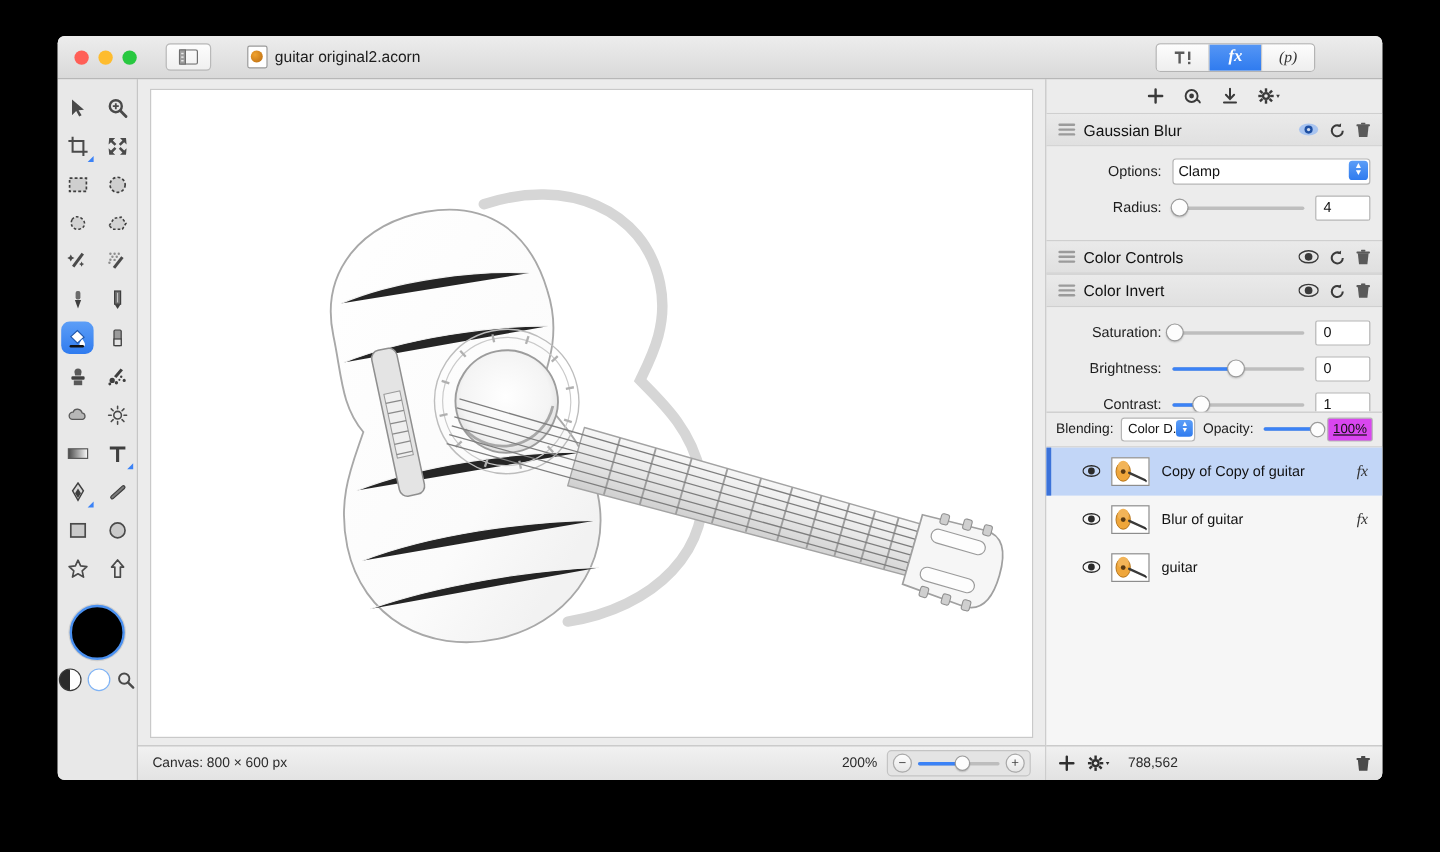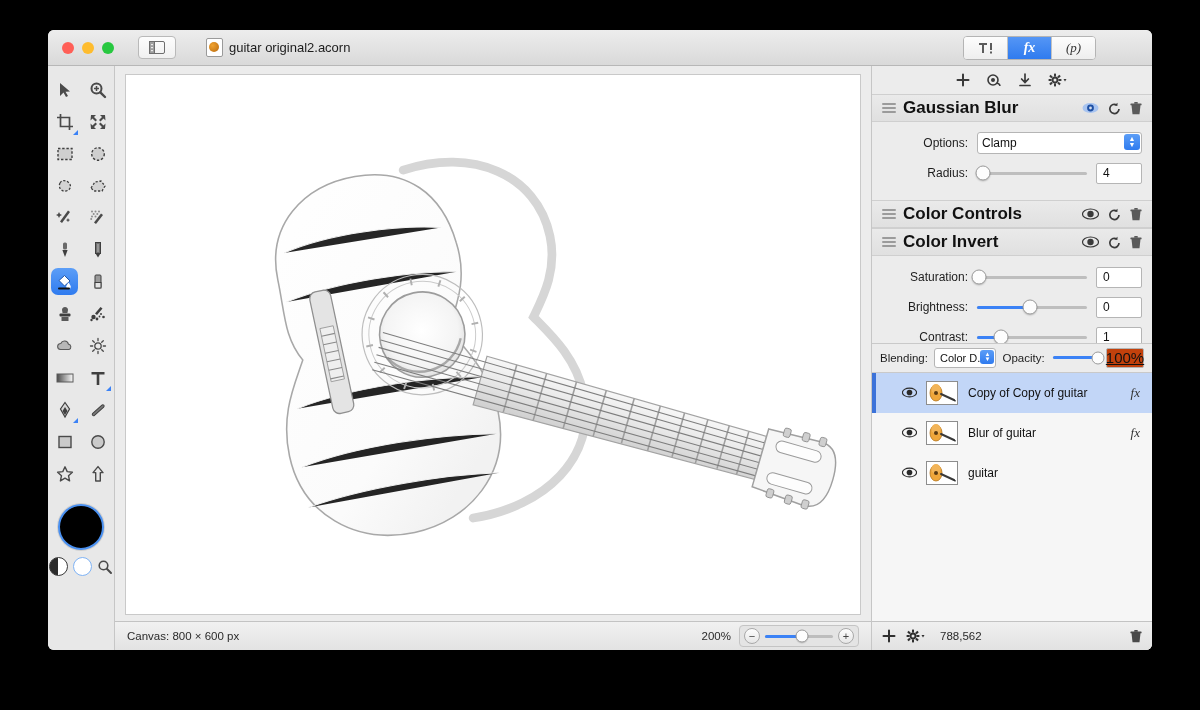--- a/index.html
+++ b/index.html
@@ -220,21 +220,21 @@
   .fx-header {
     height: 26px;
     display: flex; align-items: center;
     padding: 0 10px;
     background: linear-gradient(to bottom,#eaeaea,#e0e0e0);
     border-top: 1px solid #cfcfcf;
     border-bottom: 1px solid #cfcfcf;
   }
   .grip { width: 14px; height: 10px; margin-right: 7px; flex: none; }
   .grip i { display:block; height:1.5px; background:#9b9b9b; margin-bottom:2.5px; border-radius:1px; }
-  .fx-title { font-size: 17px; font-weight: bold; color: #111; flex: 1; }
+  .fx-title { font-size: 13px; font-weight: normal; color: #111; flex: 1; }
   .fx-icons { display: flex; align-items: center; gap: 9px; }
 
   .fx-body { padding: 8px 10px 10px 10px; background: #ececec; }
   .row { display: flex; align-items: center; height: 26px; margin-bottom: 4px; }
   .row .lbl {
     width: 86px; text-align: right; padding-right: 9px;
     font-size: 12px; color: #1d1d1d; flex: none;
   }
   .popup {
     flex: 1;
@@ -312,22 +312,22 @@
   }
   .op-fill { position:absolute; left:0; top:0; height:100%; width:100%;
        background:#3b82f6; border-radius:2px; }
   .op-thumb {
     position:absolute; left:100%; top:50%; transform:translate(-50%,-50%);
     width:11px; height:11px; border-radius:50%;
     background:#fdfdfd; border:1px solid #9b9b9b;
   }
   .op-field {
     width: 36px; height: 18px;
-    background:#c2410c; border:1px solid #b5b5b5; border-radius:2px;
-    font-size: 15px; color:#111;
+    background:#d946ef; border:1px solid #b5b5b5; border-radius:2px;
+    font-size: 11px; color:#111;
     display:flex; align-items:center; justify-content:center;
     flex: none;
     text-decoration: underline;
   }
 
   
   .layers { background: #f6f6f6; flex: 1; min-height: 0; }
   .layer {
     height: 40px;
     display: flex; align-items: center;

